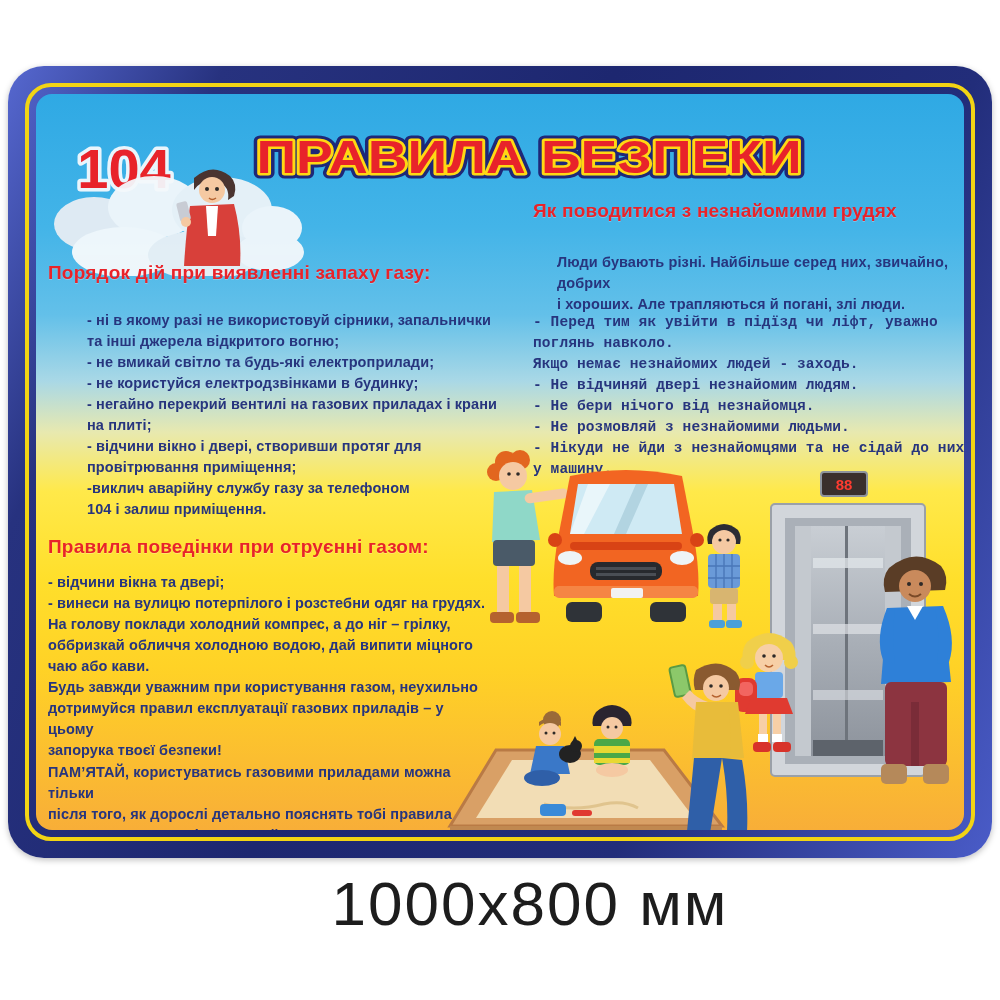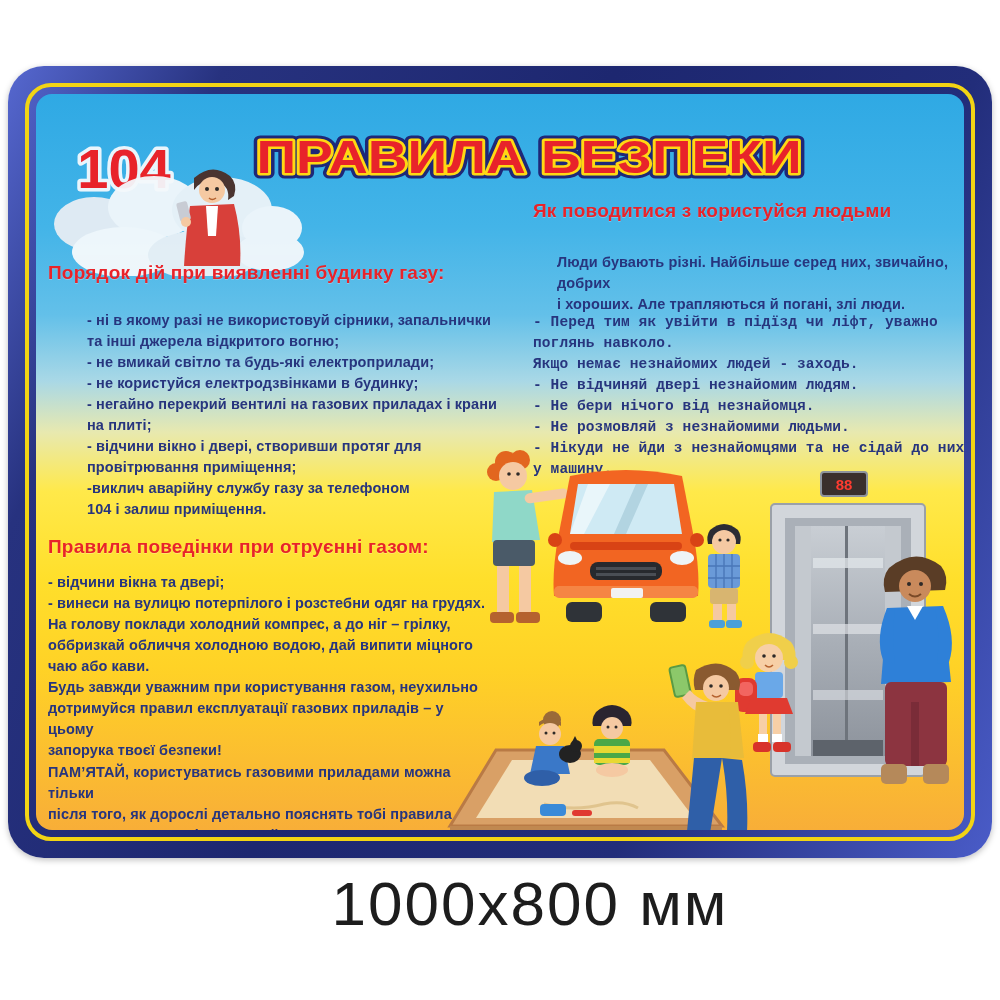--- a/index.html
+++ b/index.html
@@ -72,21 +72,21 @@
         <circle cx="142" cy="70" r="5" fill="#f5c9a2"></circle>
       </g>
     </svg>
 
     <svg class="illu" style="left:168px;top:30px;" width="650" height="66" viewBox="0 0 650 66">
       <text x="325" y="49" text-anchor="middle" font-size="47" font-weight="bold" textLength="545" lengthAdjust="spacingAndGlyphs" fill="none" stroke="#1e2878" stroke-width="11" stroke-linejoin="round">ПРАВИЛА БЕЗПЕКИ</text>
       <text x="325" y="49" text-anchor="middle" font-size="47" font-weight="bold" textLength="545" lengthAdjust="spacingAndGlyphs" fill="none" stroke="#ffd813" stroke-width="5" stroke-linejoin="round">ПРАВИЛА БЕЗПЕКИ</text>
       <text x="325" y="49" text-anchor="middle" font-size="47" font-weight="bold" textLength="545" lengthAdjust="spacingAndGlyphs" fill="#e8232a">ПРАВИЛА БЕЗПЕКИ</text>
     </svg>
 
-    <div class="h-red" style="left:12px;top:168px;width:440px;">Порядок дій при виявленні будинку газу:</div>
+    <div class="h-red" style="left:12px;top:168px;width:440px;">Порядок дій при виявленні запаху газу:</div>
     <div class="body-text" style="left:12px;top:216px;width:440px;margin-left:39px;">- ні в якому разі не використовуй сірники, запальнички
 та інші джерела відкритого вогню;
 - не вмикай світло та будь-які електроприлади;
 - не користуйся електродзвінками в будинку;
 - негайно перекрий вентилі на газових приладах і крани
 на плиті;
 - відчини вікно і двері, створивши протяг для
 провітрювання приміщення;
 -виклич аварійну службу газу за телефоном
 104 і залиш приміщення.</div>
@@ -98,21 +98,21 @@
 оббризкай обличчя холодною водою, дай випити міцного
 чаю або кави.
 Будь завжди уважним при користування газом, неухильно
 дотримуйся правил експлуатації газових приладів – у цьому
 запорука твоєї безпеки!</div>
     <div class="body-text" style="left:12px;top:668px;width:445px;">ПАМ’ЯТАЙ, користуватись газовими приладами можна тільки
 після того, як дорослі детально пояснять тобі правила
 поводження з ними і ще деякий час наглядатимуть за тим,
 чи правильно ти все виконуєш.</div>
 
-    <div class="h-red" style="left:497px;top:106px;width:440px;">Як поводитися з користуйся людьми</div>
+    <div class="h-red" style="left:497px;top:106px;width:440px;">Як поводитися з незнайомими грудях</div>
     <div class="body-text" style="left:497px;top:158px;width:440px;margin-left:24px;">Люди бувають різні. Найбільше серед них, звичайно, добрих
 і хороших. Але трапляються й погані, злі люди.</div>
     <div class="body-text" style="left:497px;top:218px;width:445px;font-family:Liberation Mono, monospace;">- Перед тим як увійти в підїзд чи ліфт, уважно поглянь навколо.
 Якщо немає незнайомих людей - заходь.
 - Не відчиняй двері незнайомим людям.
 - Не бери нічого від незнайомця.
 - Не розмовляй з незнайомими людьми.
 - Нікуди не йди з незнайомцями та не сідай до них у машину.</div>
 
     <svg class="illu" style="left:430px;top:352px;" width="288" height="188" viewBox="0 0 288 188">

